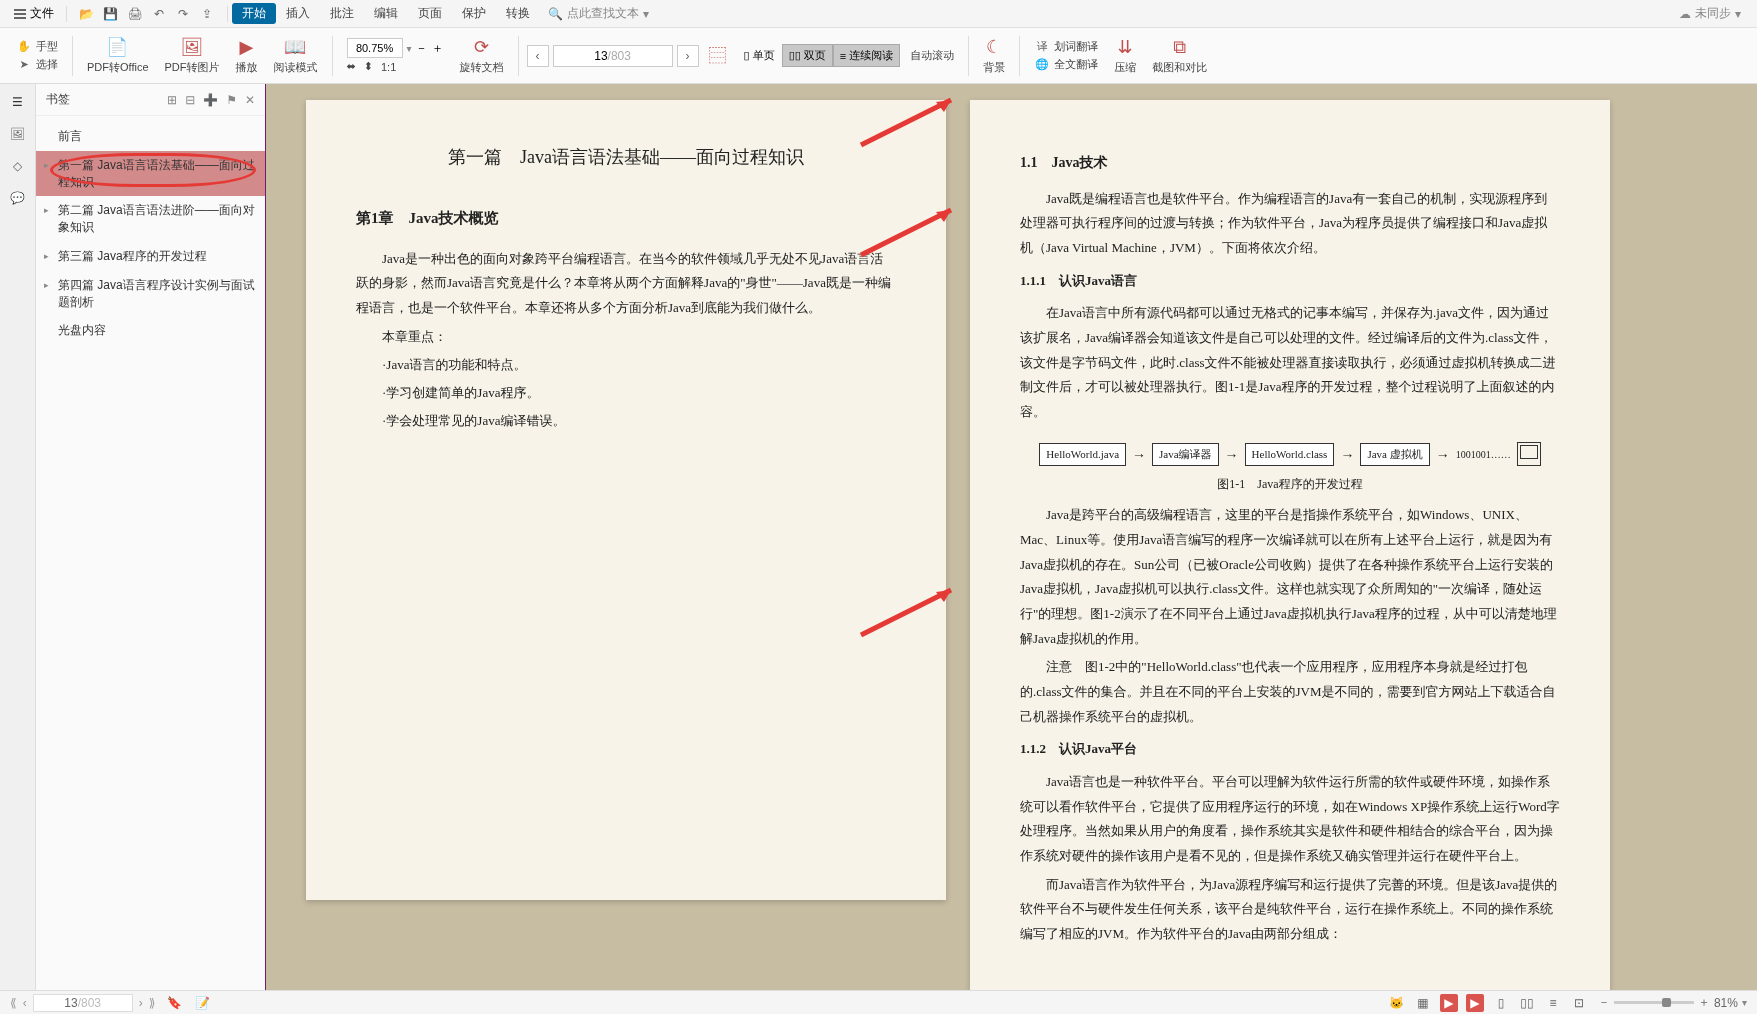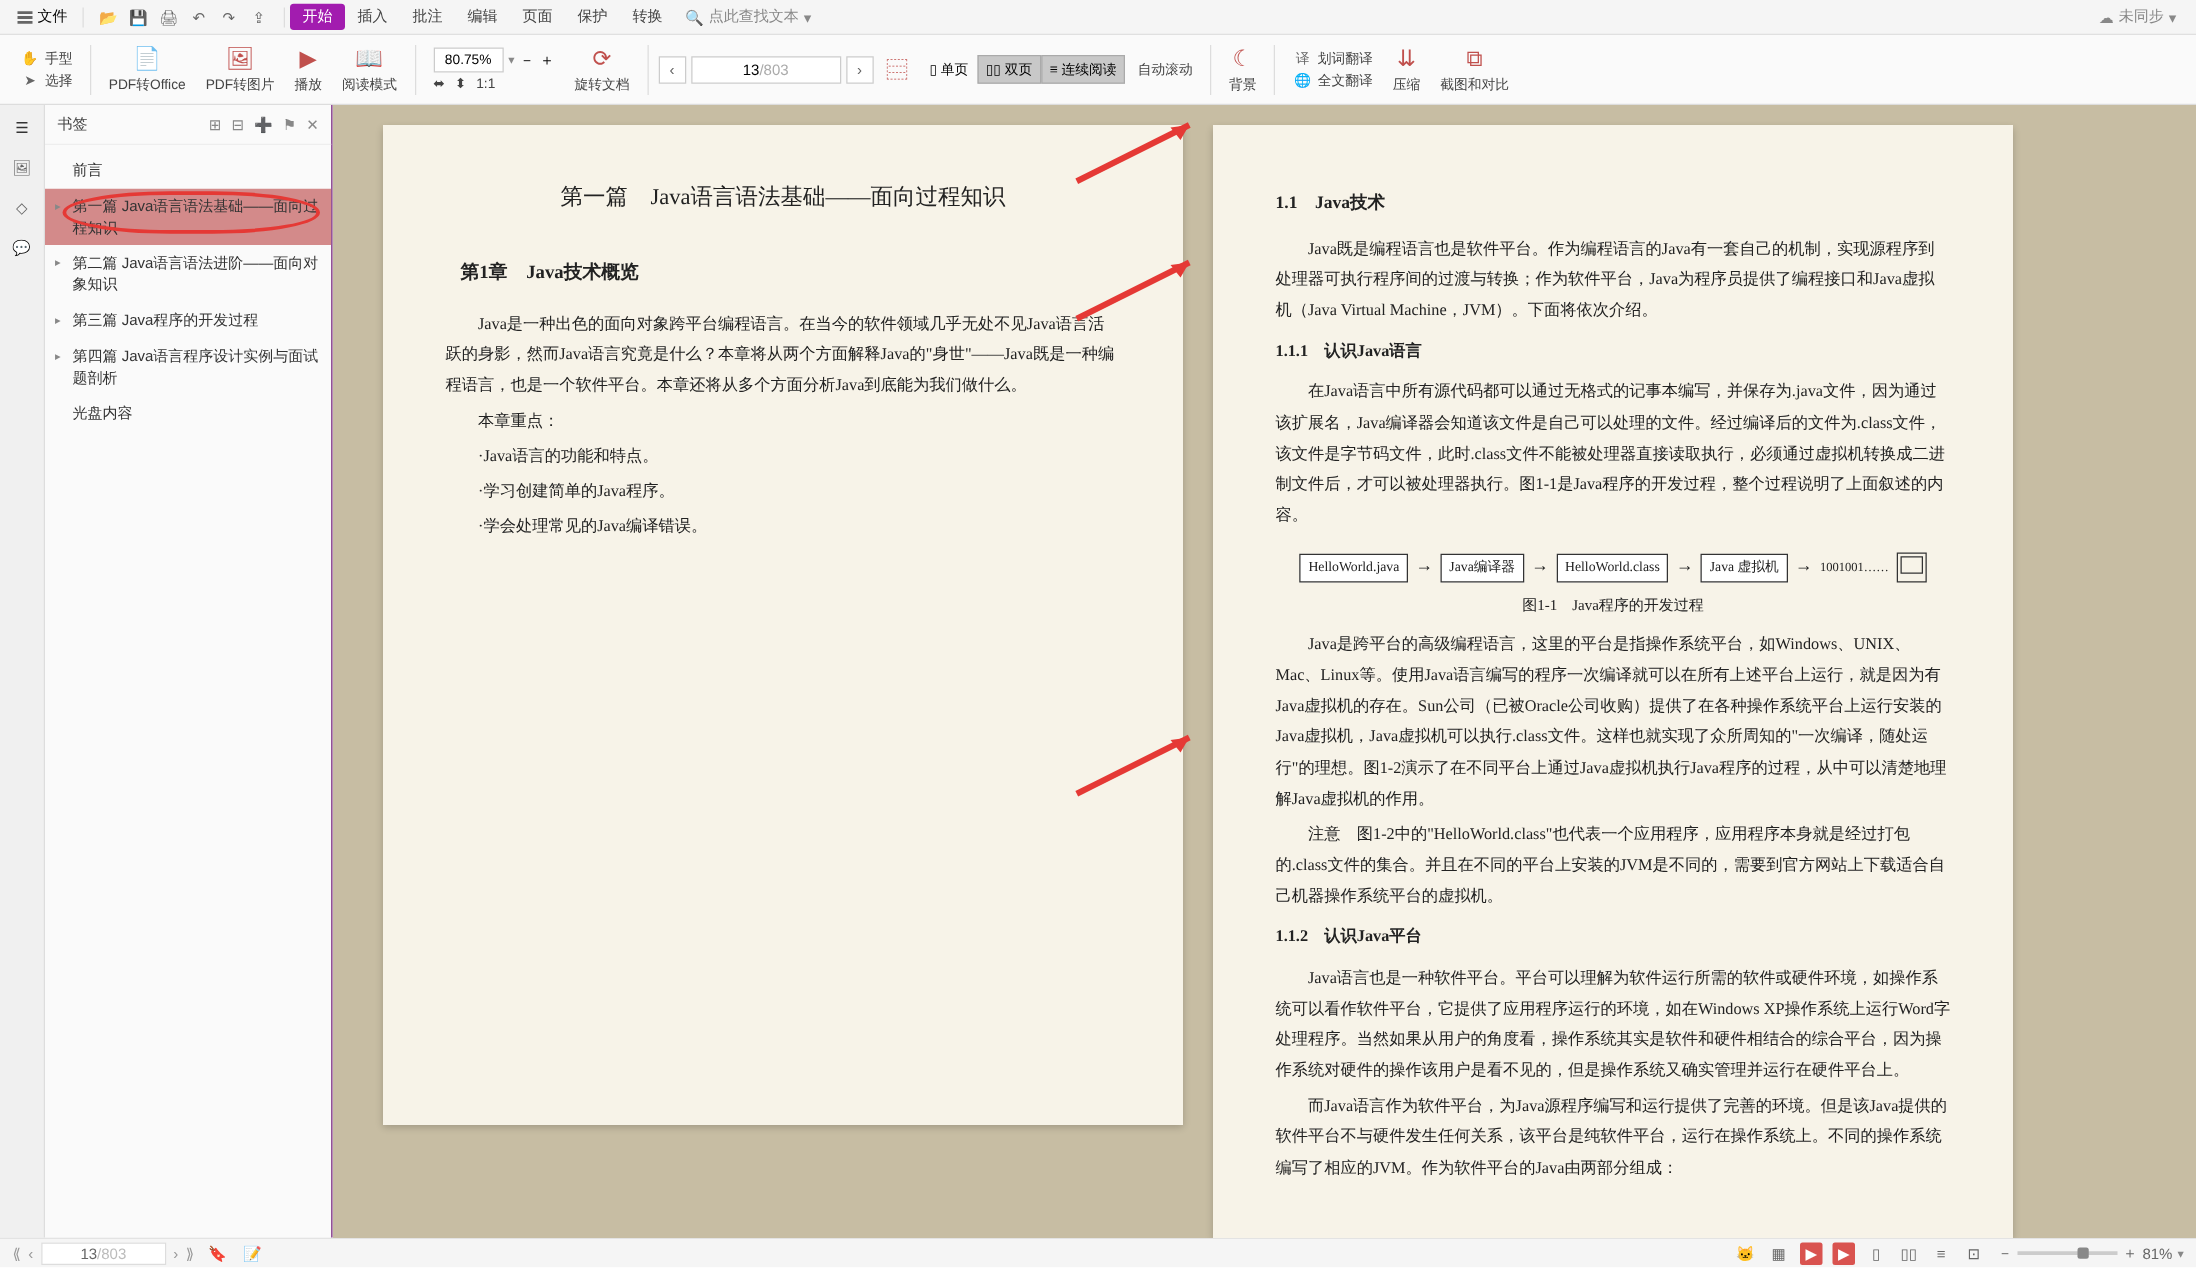--- a/index.html
+++ b/index.html
@@ -6,21 +6,21 @@
 body { font-family: "Microsoft YaHei", SimSun, sans-serif; font-size: 12px; background: #fff; overflow: hidden; }
 
 
 .menubar { height: 28px; background: #f5f5f5; border-bottom: 1px solid #e0e0e0; display: flex; align-items: center; padding: 0 6px; }
 .menubar .file-btn { display: flex; align-items: center; gap: 4px; padding: 0 8px; }
 .menubar .hamburger { display: inline-block; width: 12px; height: 10px; background: linear-gradient(#666 0 2px, transparent 2px 4px, #666 4px 6px, transparent 6px 8px, #666 8px 10px); }
 .menubar .ico-row { display: flex; gap: 8px; padding: 0 8px; }
 .menubar .mico { width: 16px; height: 16px; display: flex; align-items: center; justify-content: center; color: #666; cursor: pointer; }
 .menubar .sep { width: 1px; height: 16px; background: #ddd; margin: 0 4px; }
 .menubar .tab { padding: 0 10px; cursor: pointer; color: #444; }
-.menubar .tab.active { background: #a21caf; color: #fff; border-radius: 3px; padding: 2px 10px; }
+.menubar .tab.active { background: #0369a1; color: #fff; border-radius: 3px; padding: 2px 10px; }
 .menubar .search { display: flex; align-items: center; gap: 4px; color: #888; margin-left: 8px; }
 .menubar .spacer { flex: 1; }
 .menubar .sync { color: #888; display: flex; align-items: center; gap: 4px; padding-right: 10px; }
 
 
 .toolbar { height: 56px; background: #fafafa; border-bottom: 1px solid #ddd; display: flex; align-items: center; padding: 0 10px; gap: 4px; }
 .toolbar .group { display: flex; flex-direction: column; align-items: center; padding: 0 6px; gap: 2px; cursor: pointer; }
 .toolbar .group .gico { height: 22px; display: flex; align-items: center; justify-content: center; font-size: 18px; color: #c0504d; }
 .toolbar .group .glabel { font-size: 11px; color: #444; }
 .toolbar .vgroup { display: flex; flex-direction: column; gap: 2px; padding: 0 6px; }
@@ -53,21 +53,21 @@
 .sidebar .bmlist { padding: 6px 0; overflow-y: auto; }
 .sidebar .bmitem { padding: 6px 10px 6px 22px; font-size: 12px; color: #333; cursor: pointer; position: relative; line-height: 1.4; }
 .sidebar .bmitem .tri { position: absolute; left: 8px; top: 8px; color: #888; font-size: 9px; }
 .sidebar .bmitem.selected { background: #d38a8a; }
 .sidebar .bmitem.circled::after { content: ""; position: absolute; left: 14px; top: 2px; width: 200px; height: 28px; border: 3px solid #e53935; border-radius: 50%/60%; pointer-events: none; }
 
 
 .content { flex: 1; background: #c7bda3; overflow: auto; display: flex; gap: 24px; padding: 16px 40px; align-items: flex-start; }
 .page { background: #f7f3e8; width: 640px; min-height: 800px; padding: 40px 50px; box-shadow: 0 2px 6px rgba(0,0,0,.2); color: #222; font-family: SimSun, serif; font-size: 13px; line-height: 1.9; position: relative; }
 .page .h-main { text-align: center; font-size: 18px; margin-bottom: 30px; font-weight: normal; }
-.page .h-ch { font-size: 15px; margin: 14px 12px; }
+.page .h-ch { font-size: 15px; margin: 14px 0; }
 .page .h-sec { font-size: 14px; margin: 10px 0; }
 .page .h-sub { font-size: 13px; margin: 8px 0; }
 .page p { text-indent: 2em; margin: 4px 0; }
 .page .li { text-indent: 2em; margin: 3px 0; }
 
 
 .diagram { display: flex; align-items: center; justify-content: center; gap: 6px; margin: 16px 0 6px; }
 .diagram .dbox { border: 1px solid #333; padding: 0 6px; font-size: 11px; background: #fff; white-space: nowrap; }
 .diagram .arr { font-size: 14px; }
 .diagram .bits { font-size: 10px; }

